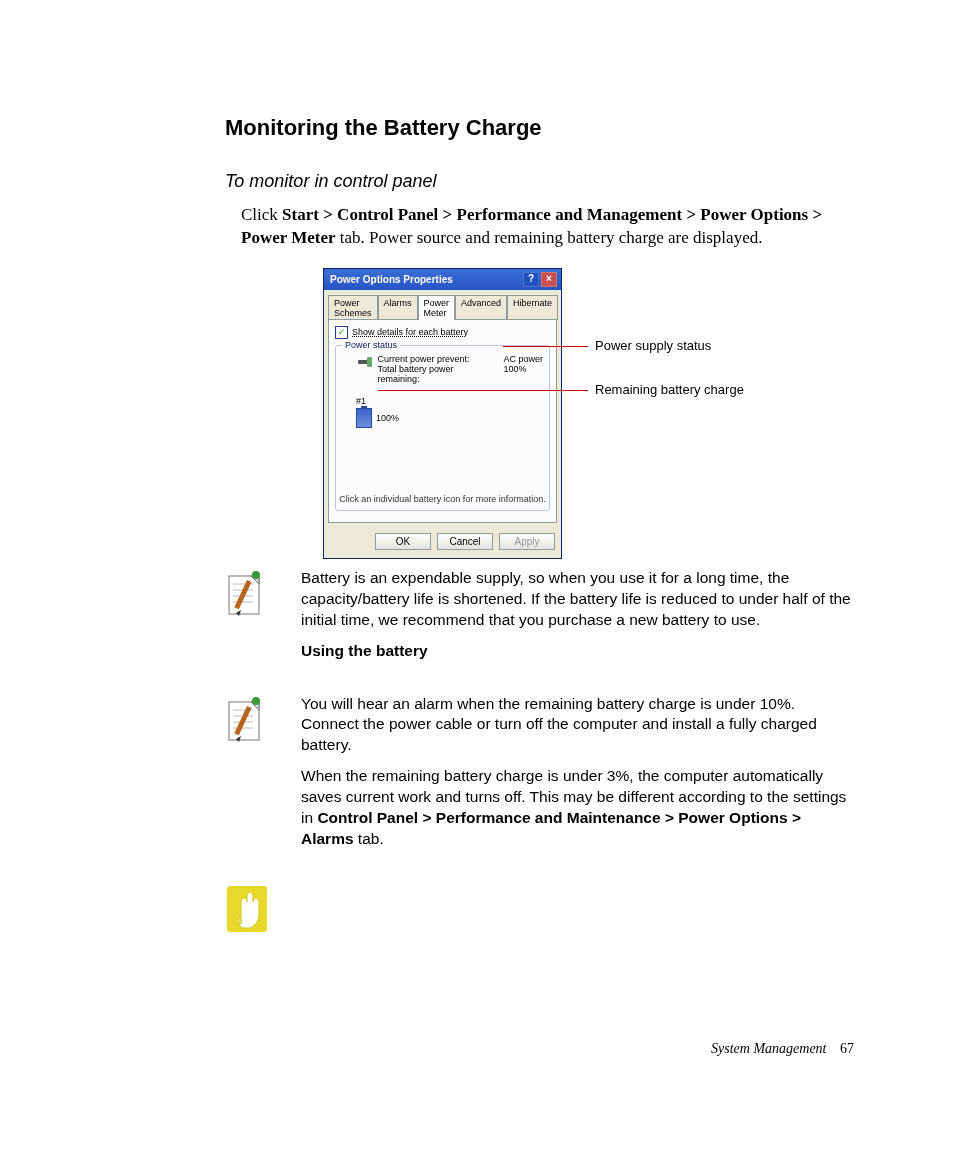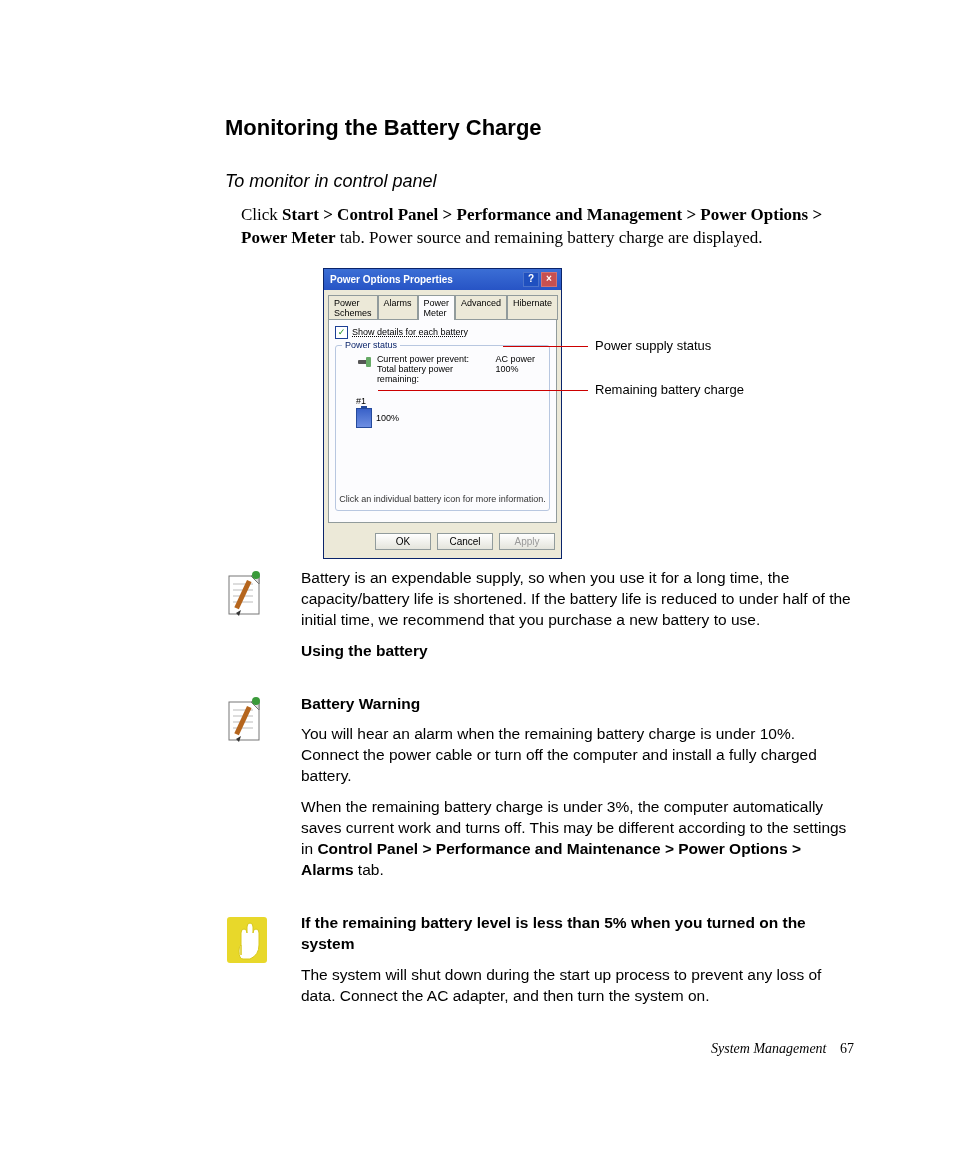--- a/index.html
+++ b/index.html
@@ -98,21 +98,21 @@
   }
   .chk-row { display:flex; align-items:center; gap:4px; margin-bottom:6px;}
   .chk {
     width:11px;height:11px;border:1px solid #1c3f94;background:#fff;
     display:flex;align-items:center;justify-content:center;color:#1c8f1c;font-size:9px;line-height:9px;
   }
   .chk-label { text-decoration: underline dotted; font-size:9px; }
   .groupbox {
     border:1px solid #b8c7e0;
     border-radius:3px;
-    padding:8px 14px 6px 6px;
+    padding:8px 6px 6px 6px;
     position:relative;
     min-height:150px;
   }
   .groupbox .legend {
     position:absolute; top:-6px; left:6px;
     background:#fcfcfe; padding:0 3px; color:#0a246a;
   }
   .ps-row { display:flex; align-items:flex-start; gap:6px; margin-left:14px;}
   .plug-icon {
     width:16px;height:14px; position:relative;
@@ -275,38 +275,33 @@
         <line x1="8" y1="14" x2="28" y2="14" stroke="#bbb"></line>
         <line x1="8" y1="20" x2="28" y2="20" stroke="#bbb"></line>
         <line x1="8" y1="26" x2="28" y2="26" stroke="#bbb"></line>
         <line x1="8" y1="32" x2="28" y2="32" stroke="#bbb"></line>
         <circle cx="31" cy="5" r="4" fill="#3a9a3a"></circle>
         <rect x="22" y="10" width="5" height="30" transform="rotate(25 22 10)" fill="#b5651d"></rect>
         <polygon points="11,43 16,40 14,46" fill="#333"></polygon>
       </svg>
     </div>
     <div class="text-cell">
-      <p><span class="nb">Battery Warning</span></p>
       <p>You will hear an alarm when the remaining battery charge is under 10%. Connect the power cable or turn off the computer and install a fully charged battery.</p>
       <p>
         <span>When the remaining battery charge is under 3%, the computer automatically saves current work and turns off. This may be different according to the settings in </span><span class="nb">Control Panel &gt; Performance and Maintenance &gt; Power Options &gt; Alarms</span><span> tab.</span>
       </p>
     </div>
   </div>
 
   <div class="note">
     <div class="icon-cell">
       <svg class="caution-icon" viewBox="0 0 44 50">
         <rect x="2" y="2" width="40" height="46" rx="3" fill="#e8d82a"></rect>
         <path d="M16 40 L16 18 Q16 14 19 14 Q22 14 22 18 L22 12 Q22 8 25 8 Q28 8 28 12 L28 18 Q28 14 31 14 Q34 14 34 18 L34 30 Q34 40 25 44 L18 44 Q14 44 14 36 Q14 30 16 30 Z" fill="#fff" stroke="#d8c81a"></path>
       </svg>
     </div>
-    <div class="text-cell">
-      <p><span class="nb">If the remaining battery level is less than 5% when you turned on the system</span></p>
-      <p>The system will shut down during the start up process to prevent any loss of data. Connect the AC adapter, and then turn the system on.</p>
-    </div>
   </div>
 
   <div class="footer">
     <span>System Management</span>
     <span class="pn">67</span>
   </div>
 </div>
 
 </body></html>

